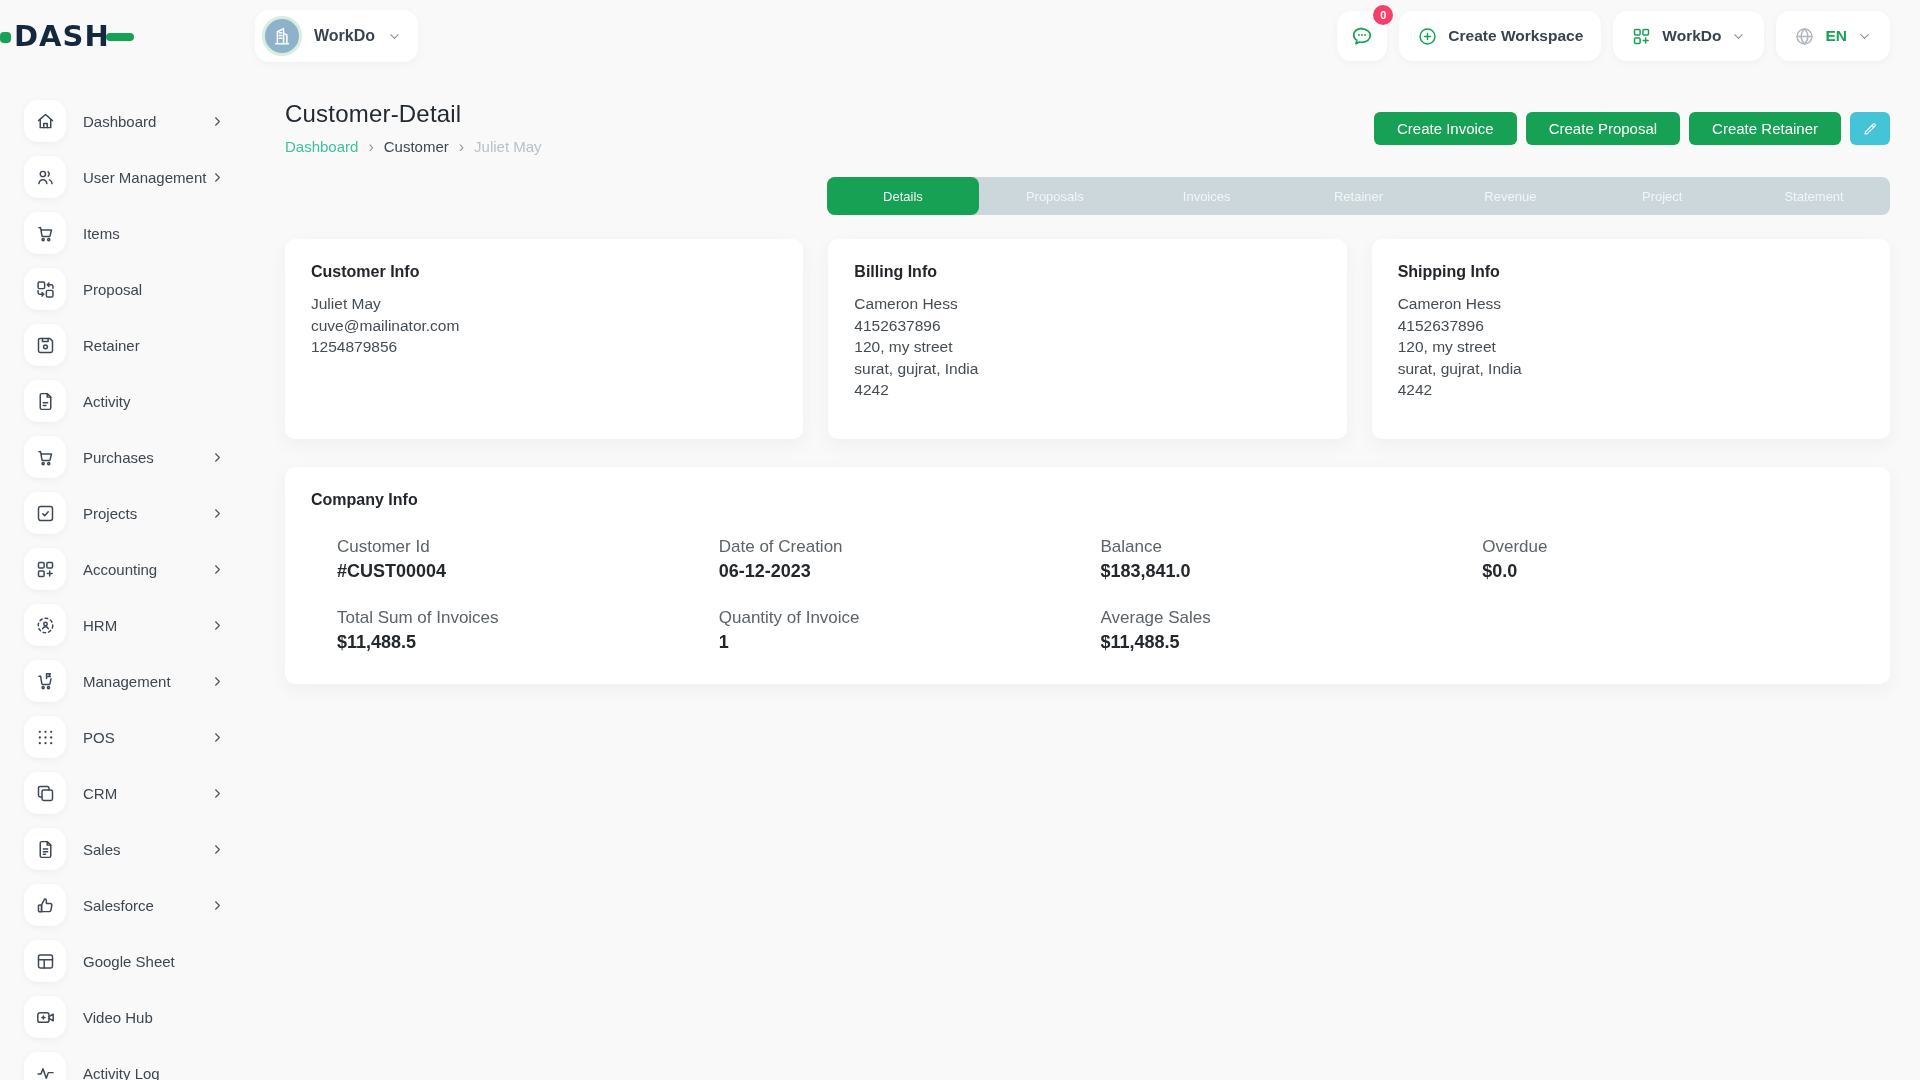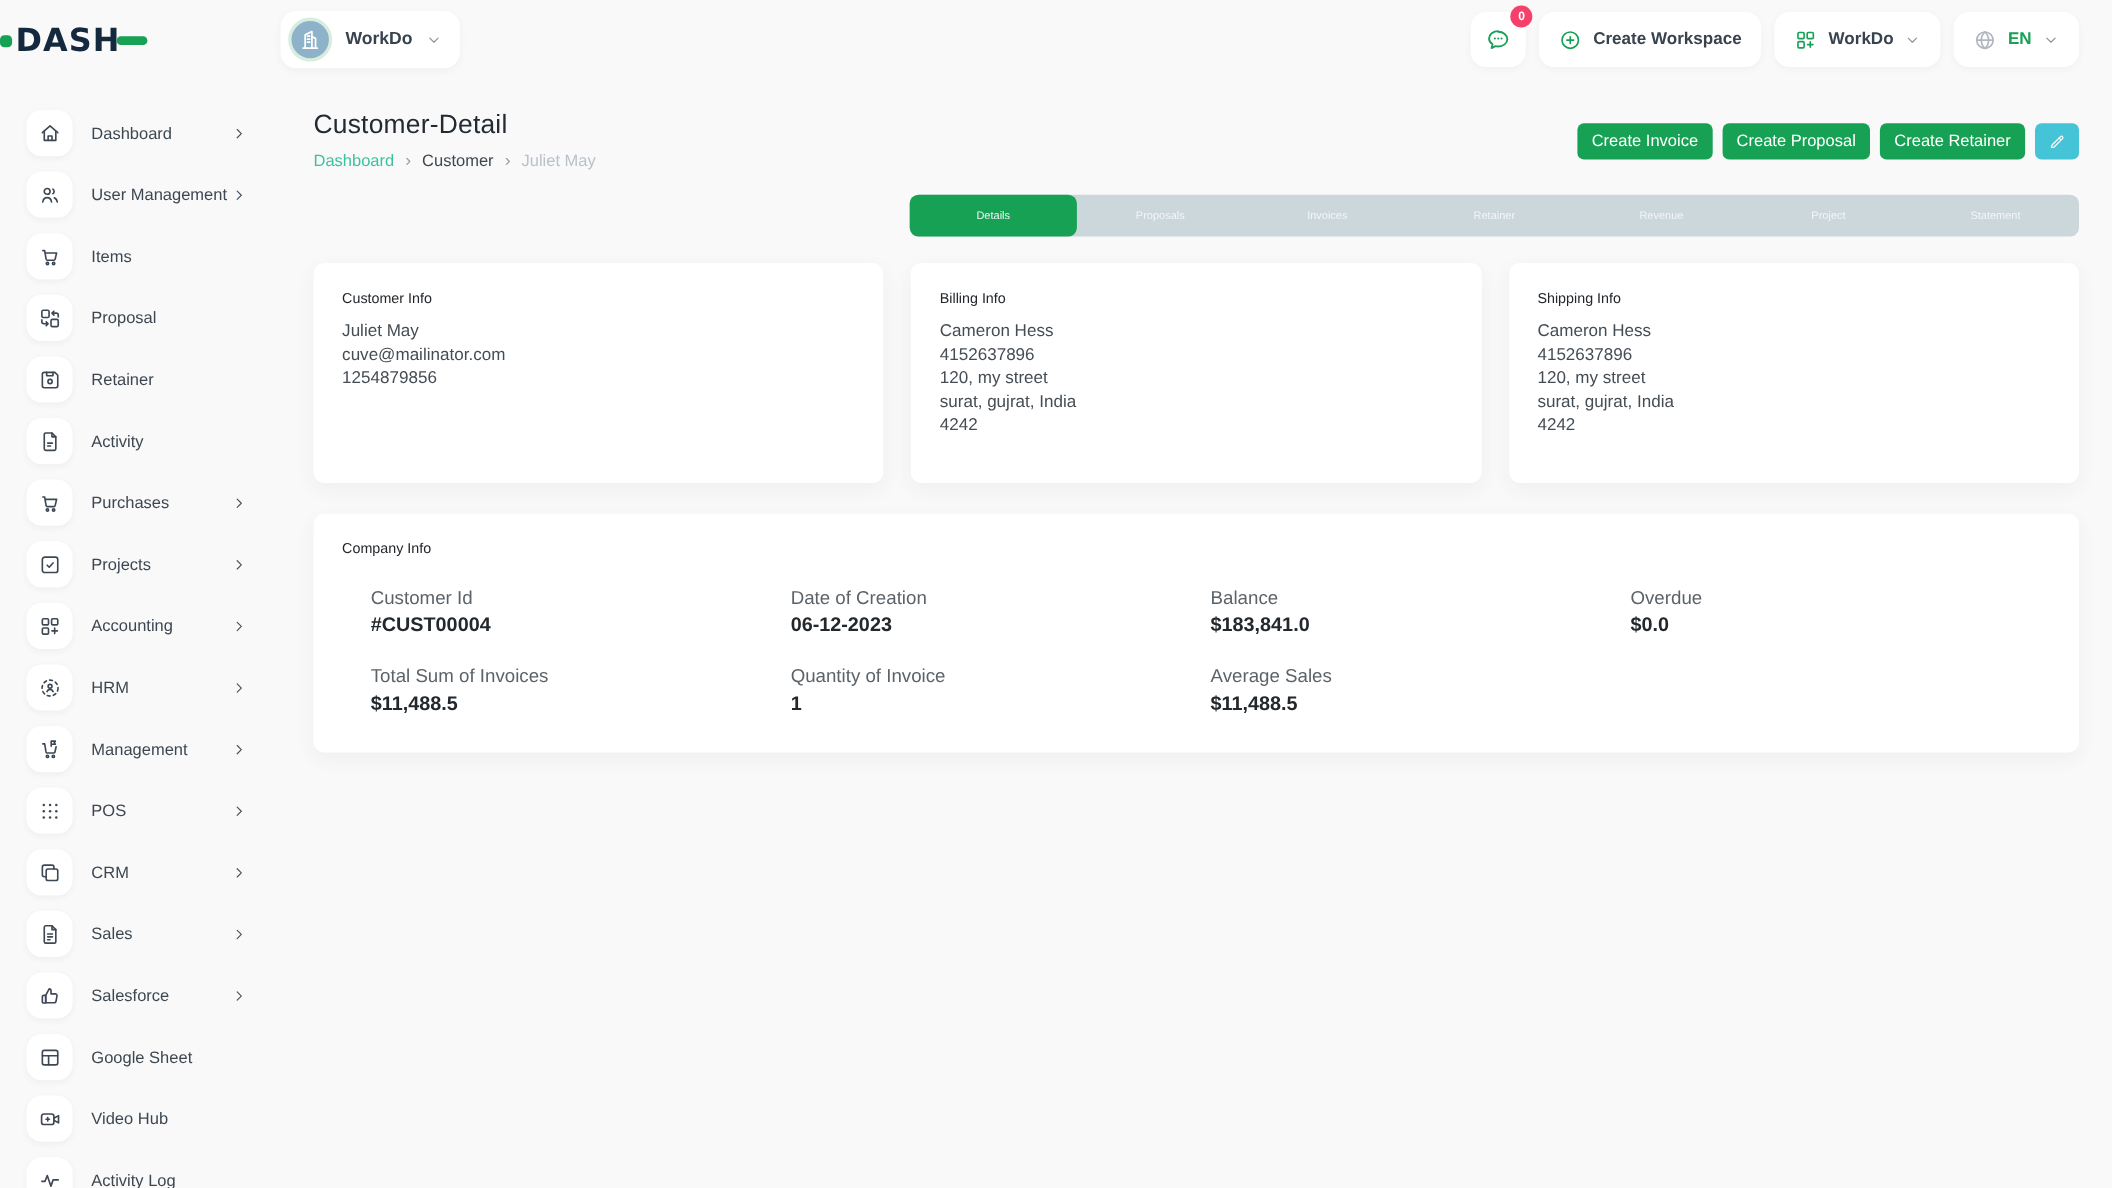--- a/index.html
+++ b/index.html
@@ -50,32 +50,32 @@
 
   main{flex:1;padding:28px 30px 0 30px;min-width:0;}
   .page-head{display:flex;align-items:flex-start;}
   .page-title{font-size:24px;font-weight:400;color:var(--dark);letter-spacing:.2px;}
   .breadcrumb{display:flex;align-items:center;gap:10px;margin-top:10px;font-size:15px;}
   .crumb-link{color:var(--teal);cursor:pointer;}
   .crumb-sep{color:#97a0a8;font-size:16px;line-height:1;}
   .crumb-current{color:var(--slate);}
   .crumb-muted{color:var(--muted);}
   .head-actions{margin-left:auto;display:flex;gap:9px;margin-top:12px;}
-  .btn-primary{background:var(--green);color:#fff;border:none;border-radius:6px;font-size:15px;font-weight:500;padding:0 13px;height:33px;cursor:pointer;font-family:inherit;}
+  .btn-primary{background:var(--green);color:#fff;border:none;border-radius:6px;font-size:15px;font-weight:500;padding:0 23px;height:33px;cursor:pointer;font-family:inherit;}
   .btn-edit{background:var(--cyan);color:#fff;border:none;border-radius:6px;width:40px;height:33px;display:flex;align-items:center;justify-content:center;cursor:pointer;}
 
   .tabs-row{margin-top:22px;}
   .tabbar{display:flex;background:var(--tabbar);border-radius:8px;height:38px;width:1063px;margin-left:auto;}
-  .tab{flex:1;border:none;background:transparent;color:#f2f6f7;font-size:10px;font-family:inherit;border-radius:8px;cursor:pointer;display:flex;align-items:center;justify-content:center;}
+  .tab{flex:1;border:none;background:transparent;color:#f2f6f7;font-size:13px;font-family:inherit;border-radius:8px;cursor:pointer;display:flex;align-items:center;justify-content:center;}
   .tab.active{background:var(--green);font-weight:500;}
 
   .cards-row{display:flex;gap:25px;margin-top:24px;}
   .card{background:#fff;border-radius:10px;box-shadow:var(--card-shadow);}
   .info-card{flex:1;height:200px;padding:24px 26px;}
-  .card-title{font-size:13px;font-weight:400;color:#23272b;}
+  .card-title{font-size:16px;font-weight:700;color:#23272b;}
   .info-lines{margin-top:12px;}
   .info-line{font-size:15.5px;color:var(--line);line-height:21.5px;}
 
   .company-card{margin-top:28px;height:217px;padding:24px 26px;}
   .stats-grid{display:grid;grid-template-columns:repeat(4,1fr);row-gap:26px;margin-top:28px;padding-left:26px;}
   .stat-label{font-size:17px;color:var(--label);}
   .stat-value{font-size:18px;font-weight:700;color:#23282d;margin-top:4px;}
 </style>
 </head>
 <body>

